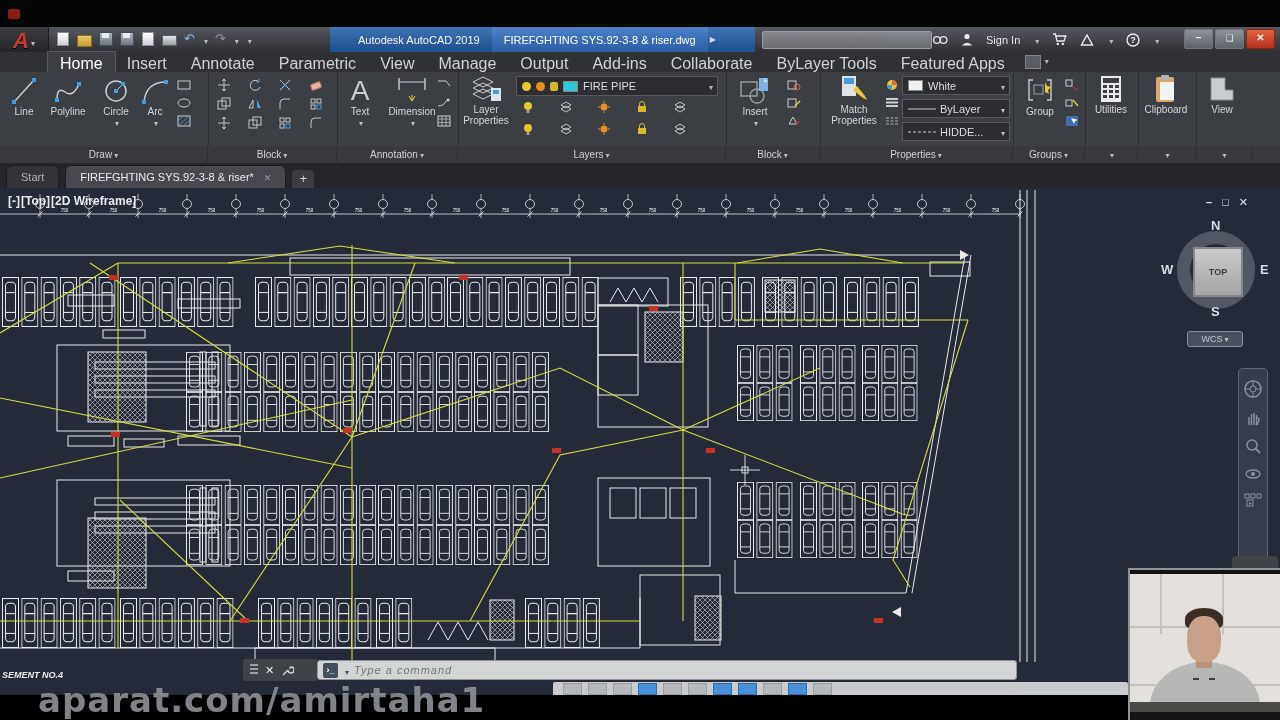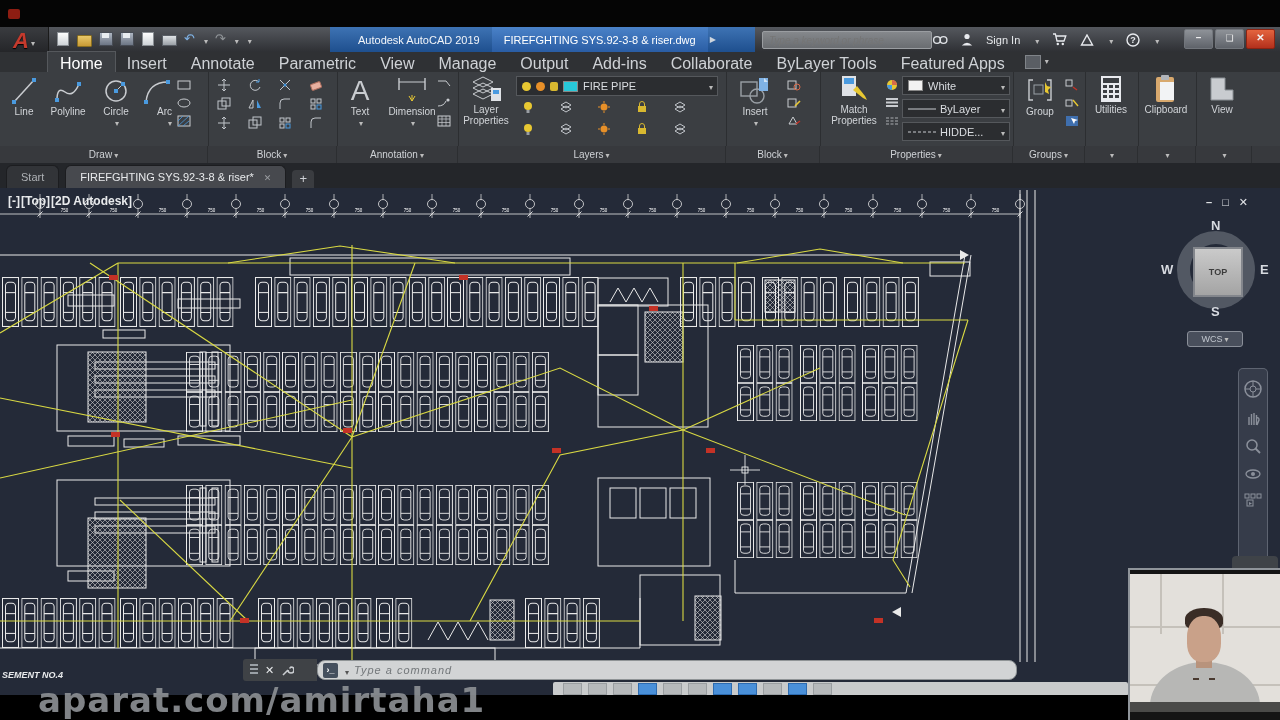--- a/index.html
+++ b/index.html
@@ -103,21 +103,21 @@
     align-items:center;gap:10px;padding-top:10px;box-sizing:border-box;}
   #navbar svg{display:block;opacity:.75;}
   
   #cmdbar{left:243px;top:471px;display:flex;align-items:center;}
   #cmdgrip{width:74px;height:22px;background:#3f4246;border-radius:3px 0 0 3px;display:flex;
     align-items:center;gap:7px;padding:0 7px;box-sizing:border-box;}
   #cmddots{width:8px;height:12px;background:
     repeating-linear-gradient(#9aa0a6 0 2px,transparent 2px 4px);}
   .cmdx{color:#e8eaec;font-size:11px;}
   .cmdx:after{content:"\2715";}
-  #cmdfield{width:700px;height:20px;background:#d2d4d5;border:1px solid #8f9496;border-radius:8px;
+  #cmdfield{width:700px;height:20px;background:#d2d4d5;border:1px solid #8f9496;border-radius:3px;
     display:flex;align-items:center;gap:5px;padding:0 5px;box-sizing:border-box;}
   #cmdicon{width:15px;height:15px;background:#45505e;color:#fff;font-size:9px;font-weight:bold;
     text-align:center;line-height:15px;border-radius:2px;}
   #cmdicon:after{content:"\203A_";}
   #cmdfield .caret:after{color:#555;}
   #cmdprompt{font-style:italic;font-size:11px;color:#73777a;letter-spacing:1px;}
   
   #statusstrip{left:553px;top:494px;width:575px;height:14px;background:#c9cbcc;border-radius:2px;
     display:flex;align-items:center;gap:6px;padding:0 10px;box-sizing:border-box;}
   .stog{width:17px;height:10px;border:1px solid #9a9ea1;background:#b6b9bb;}
@@ -260,21 +260,21 @@
     <div class="bigbtn" style="left:96px;top:4px;width:40px;">
       <svg width="30" height="30" viewBox="0 0 30 30">
           <circle cx="15" cy="15" r="10" fill="none" stroke="#c9ccd0" stroke-width="1.5"></circle>
           <line x1="15" y1="15" x2="22" y2="8" stroke="#c9ccd0"></line>
           <rect x="13" y="13" width="4" height="4" fill="#4a9adf"></rect>
           <rect x="20" y="6" width="4" height="4" fill="#4a9adf"></rect>
         </svg>
       <span>Circle</span>
         <span class="caret"></span>
     </div>
-    <div class="bigbtn" style="left:138px;top:4px;width:34px;align-items:flex-end;">
+    <div class="bigbtn" style="left:138px;top:4px;width:34px;">
       <svg width="30" height="30" viewBox="0 0 30 30">
           <path d="M4,26 Q6,6 26,6" fill="none" stroke="#c9ccd0" stroke-width="1.5"></path>
           <rect x="2" y="24" width="4" height="4" fill="#4a9adf"></rect>
           <rect x="24" y="4" width="4" height="4" fill="#4a9adf"></rect>
         </svg>
       <span>Arc</span>
         <span class="caret"></span>
     </div>
     <div class="minicol" style="left:176px;top:6px;">
       <div class="mini">
@@ -1065,21 +1065,21 @@
           <path d="M960,250 l9,5 l-9,5 z" fill="#e9e9e9"></path>
           <path d="M901,607 l-9,5 l9,5 z" fill="#e9e9e9"></path>
           <line x1="730" y1="470" x2="760" y2="470" stroke="#fff" stroke-width="0.8"></line>
           <line x1="745" y1="455" x2="745" y2="485" stroke="#fff" stroke-width="0.8"></line>
           <rect x="742" y="467" width="6" height="6" fill="none" stroke="#fff" stroke-width="0.8"></rect>
         </g>
     </svg>
     <div class="abs" id="vplabel">
       <span>[-]</span>
       <span>[Top]</span>
-      <span>[2D Autodesk]</span>
+      <span>[2D Wireframe]</span>
     </div>
     <div class="abs" id="vpbtns">
       <span class="vpb min"></span>
       <span class="vpb rest"></span>
       <span class="vpb close"></span>
     </div>
     <div class="abs" id="compass">
       <div id="ring"></div>
       <span class="cdir" style="left:43px;top:-4px;">N</span>
       <span class="cdir" style="left:-7px;top:40px;">W</span>

